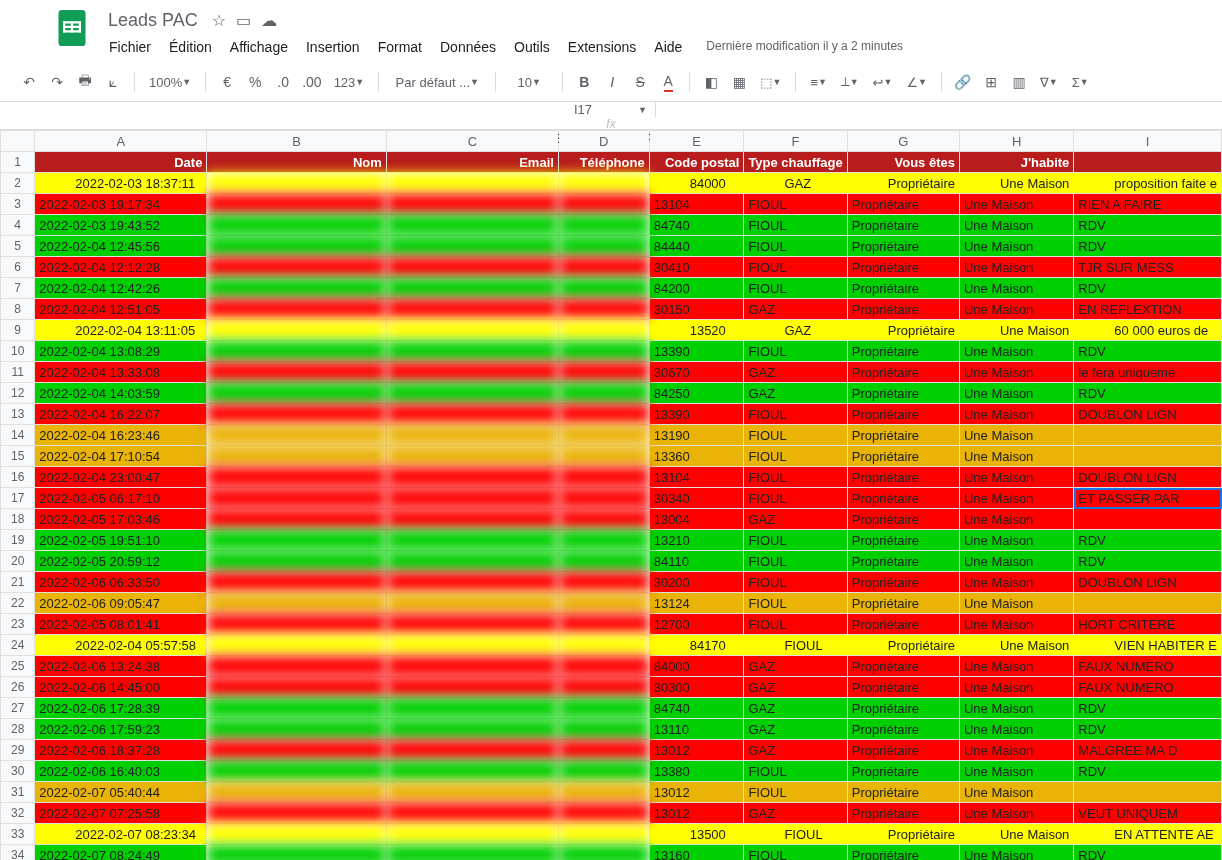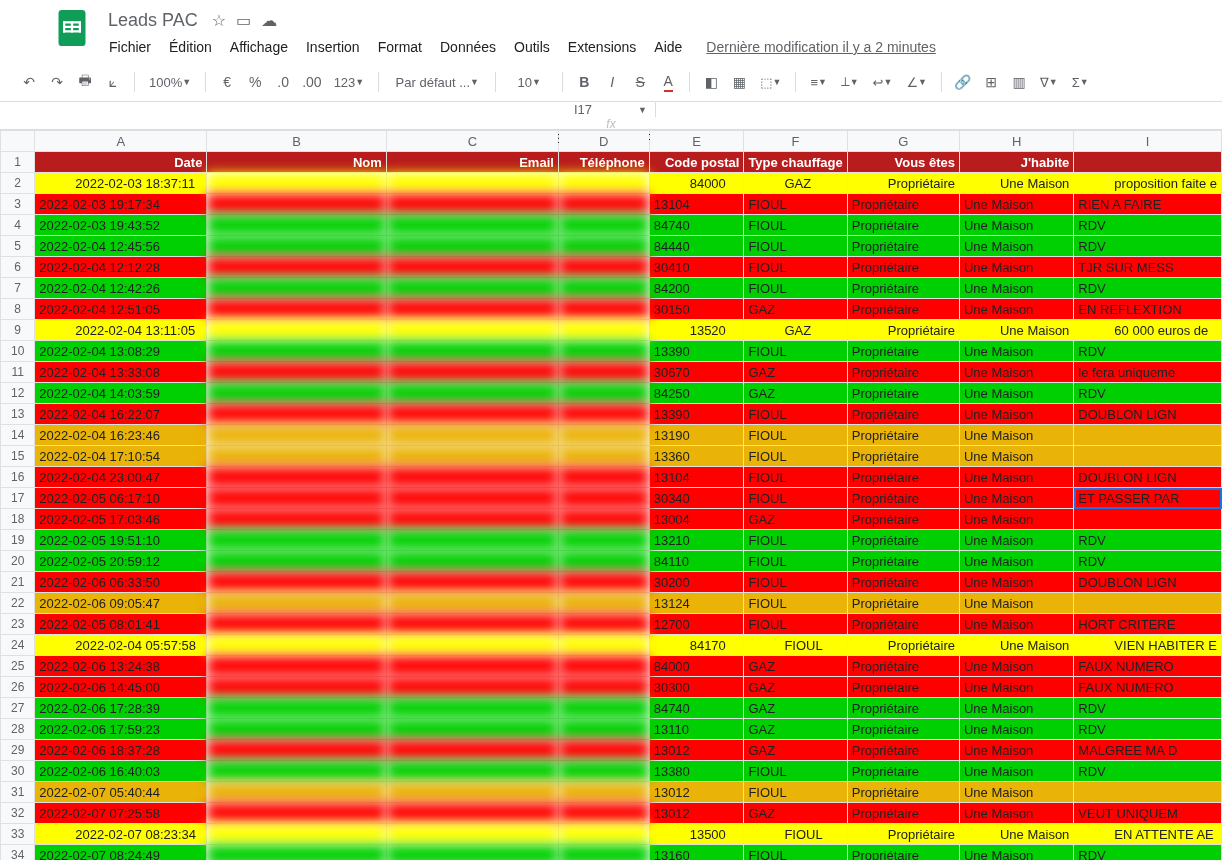--- a/index.html
+++ b/index.html
@@ -11,21 +11,21 @@
   .logo svg { width: 28px; height: 36px; }
   .title-area { flex: 1; }
   .title-row { display: flex; align-items: center; gap: 8px; }
   .doc-title { font-size: 18px; color: #5f6368; padding: 2px 6px; }
   .title-icons { display: flex; gap: 10px; color: #5f6368; font-size: 16px; }
   .title-icons span { cursor: pointer; }
   
   
   .menubar { display: flex; gap: 4px; margin-top: 2px; }
   .menubar .menu-item { padding: 4px 7px; font-size: 14px; color: #202124; cursor: pointer; border-radius: 3px; }
-  .menubar .last-edit { color: #5f6368; text-decoration: underline; font-size: 14px; padding: 4px 7px; margin-left: 6px; cursor: pointer; }
+  .menubar .last-edit { color: #5f6368; font-size: 12px; padding: 4px 7px; margin-left: 6px; cursor: pointer; }
   
   
   .toolbar { display: flex; align-items: center; padding: 6px 16px; border-bottom: 1px solid #dadce0; gap: 2px; margin-top: 4px; }
   .tb-btn { min-width: 26px; height: 26px; display: inline-flex; align-items: center; justify-content: center; color: #5f6368; cursor: pointer; border-radius: 3px; padding: 0 4px; font-size: 14px; }
   .tb-sep { width: 1px; height: 20px; background: #dadce0; margin: 0 6px; }
   .tb-dd { font-size: 13px; padding: 0 6px; display: inline-flex; align-items: center; gap: 0; }
   .tb-dd .caret { font-size: 9px; color: #5f6368; }
   .underline-red { border-bottom: 2px solid #d93025; padding-bottom: 1px; }
   
   

